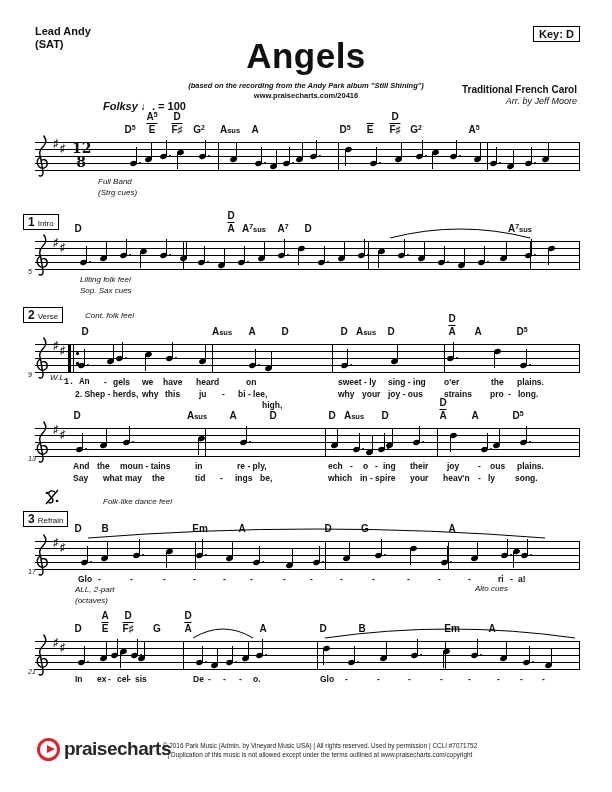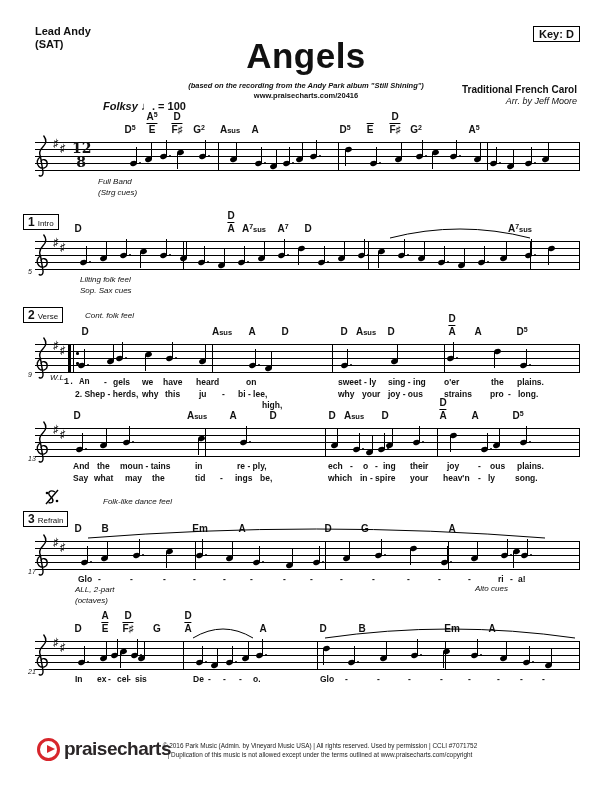--- a/index.html
+++ b/index.html
@@ -391,21 +391,21 @@
         <div class="lyr" style="left: 330px; top: 78px;">-</div>
         <div class="lyr" style="left: 343px; top: 78px;">o</div>
         <div class="lyr" style="left: 355px; top: 78px;">-</div>
         <div class="lyr" style="left: 363px; top: 78px;">ing</div>
         <div class="lyr" style="left: 390px; top: 78px;">their</div>
         <div class="lyr" style="left: 427px; top: 78px;">joy</div>
         <div class="lyr" style="left: 458px; top: 78px;">-</div>
         <div class="lyr" style="left: 470px; top: 78px;">ous</div>
         <div class="lyr" style="left: 497px; top: 78px;">plains.</div>
         <div class="lyr" style="left: 53px; top: 90px;">Say</div>
-        <div class="lyr" style="left: 74px; top: 90px;">what</div>
+        <div class="lyr" style="left: 83px; top: 90px;">what</div>
         <div class="lyr" style="left: 105px; top: 90px;">may</div>
         <div class="lyr" style="left: 132px; top: 90px;">the</div>
         <div class="lyr" style="left: 175px; top: 90px;">tid</div>
         <div class="lyr" style="left: 200px; top: 90px;">-</div>
         <div class="lyr" style="left: 215px; top: 90px;">ings</div>
         <div class="lyr" style="left: 240px; top: 90px;">be,</div>
         <div class="lyr" style="left: 308px; top: 90px;">which</div>
         <div class="lyr" style="left: 340px; top: 90px;">in - spire</div>
         <div class="lyr" style="left: 390px; top: 90px;">your</div>
         <div class="lyr" style="left: 423px; top: 90px;">heav'n</div>

